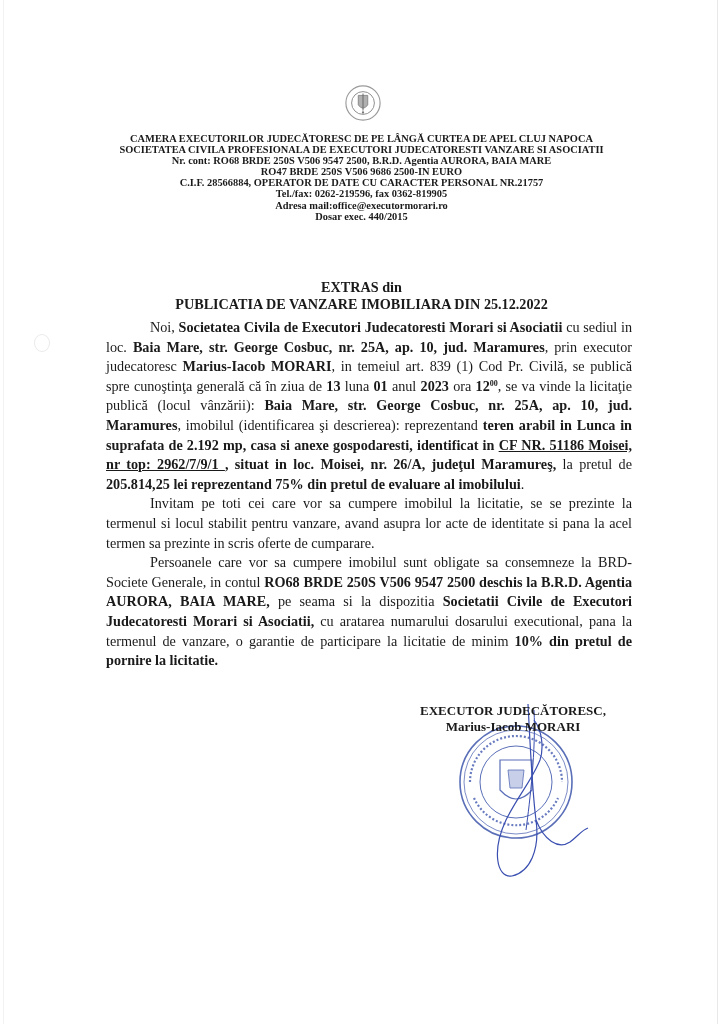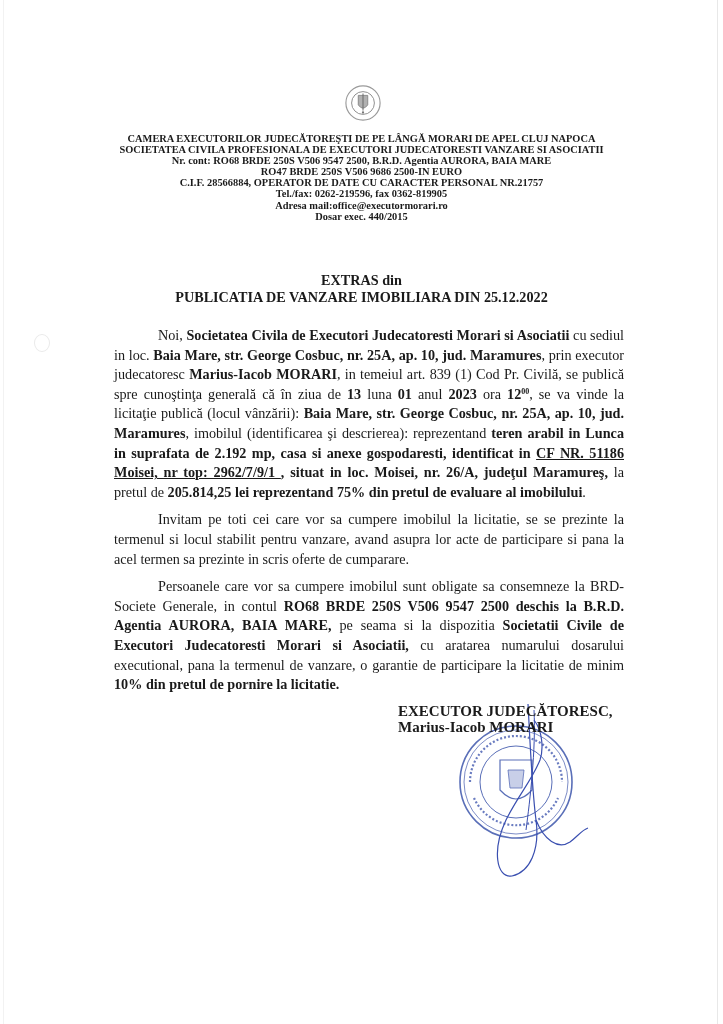--- a/index.html
+++ b/index.html
@@ -5,67 +5,67 @@
     html, body { margin: 0; padding: 0; background: #ffffff; }
     body { width: 723px; height: 1024px; position: relative; overflow: hidden;
            font-family: "Liberation Serif", "DejaVu Serif", serif; color: #1a1a1a; }
     .edge-line { position: absolute; left: 717px; top: 0; width: 1px; height: 1024px; background: #e8e8e8; }
     .edge-line-left { position: absolute; left: 3px; top: 0; width: 1px; height: 1024px; background: #f2f2f2; }
     .punch { position: absolute; left: 34px; top: 334px; width: 14px; height: 16px; border: 1px solid #eaeaea; border-radius: 50%; }
     .logo { position: absolute; left: 344px; top: 84px; width: 38px; height: 38px; }
     .header { position: absolute; left: 80px; top: 133px; width: 563px; text-align: center;
               font-weight: bold; font-size: 10.4px; line-height: 11.1px; }
     .header div { white-space: nowrap; }
-    .title { position: absolute; left: 80px; top: 272px; width: 563px; text-align: center; font-weight: bold;
+    .title { position: absolute; left: 80px; top: 279px; width: 563px; text-align: center; font-weight: bold;
              font-size: 14.2px; line-height: 17px; }
     .body { position: absolute; left: 106px; top: 318px; width: 526px; font-size: 14.2px; line-height: 19.6px;
             text-align: justify; }
-    .body p { margin: 8px; text-indent: 44px; }
+    .body p { margin: 0; text-indent: 44px; }
     .body b { font-weight: bold; }
     .u { text-decoration: underline; }
     sup { font-size: 8px; line-height: 0; vertical-align: 5px; }
-    .sig { position: absolute; left: 398px; top: 703px; width: 230px; font-weight: bold;
-           font-size: 15px; line-height: 16px; }
+    .sig { position: absolute; left: 398px; top: 703px; width: 230px; text-align: center; font-weight: bold;
+           font-size: 13px; line-height: 16px; }
     .stamp { position: absolute; left: 456px; top: 722px; width: 120px; height: 120px; }
     .signature { position: absolute; left: 470px; top: 700px; width: 120px; height: 180px; }
   </style>
 </head>
 <body>
 
 <div class="edge-line-left"></div>
 <div class="edge-line"></div>
 <div class="punch"></div>
 
 <svg class="logo" viewBox="0 0 40 40">
   <circle cx="20" cy="20" r="18" fill="none" stroke="#9a9a9a" stroke-width="1.2"></circle>
   <circle cx="20" cy="20" r="12" fill="none" stroke="#8a8a8a" stroke-width="1"></circle>
   <path d="M15 12 L25 12 L25 22 Q20 29 15 22 Z" fill="#b0b0b0" stroke="#777" stroke-width="0.8"></path>
   <path d="M20 10 L20 28" stroke="#666" stroke-width="1"></path>
   <circle cx="20" cy="30" r="1.2" fill="#777"></circle>
 </svg>
 
 <div class="header">
-  <div>CAMERA EXECUTORILOR JUDECĂTOREŞTI DE PE LÂNGĂ MORARI DE APEL CLUJ NAPOCA</div>
+  <div>CAMERA EXECUTORILOR JUDECĂTORESC DE PE LÂNGĂ CURTEA DE APEL CLUJ NAPOCA</div>
   <div>SOCIETATEA CIVILA PROFESIONALA DE EXECUTORI JUDECATORESTI VANZARE SI ASOCIATII</div>
   <div>Nr. cont: RO68 BRDE 250S V506 9547 2500, B.R.D. Agentia AURORA, BAIA MARE</div>
   <div>RO47 BRDE 250S V506 9686 2500-IN EURO</div>
   <div>C.I.F.  28566884, OPERATOR DE DATE CU CARACTER PERSONAL NR.21757</div>
   <div>Tel./fax: 0262-219596,  fax 0362-819905</div>
   <div>Adresa mail:office@executormorari.ro</div>
   <div>Dosar exec. 440/2015</div>
 </div>
 
 <div class="title">
   <div>EXTRAS din</div>
   <div>PUBLICATIA DE VANZARE IMOBILIARA DIN 25.12.2022</div>
 </div>
 
 <div class="body">
   <p><span>Noi, </span><b>Societatea Civila de Executori Judecatoresti Morari si Asociatii</b><span> cu sediul in loc. </span><b>Baia Mare, str. George Cosbuc, nr. 25A, ap. 10, jud. Maramures</b><span>, prin executor judecatoresc </span><b>Marius-Iacob MORARI</b><span>, in temeiul art. 839 (1) Cod Pr. Civilă, se publică spre cunoştinţa generală că în ziua de </span><b>13</b><span> luna </span><b>01</b><span> anul </span><b>2023</b><span> ora </span><b><span>12</span><sup>00</sup></b><span>, se va vinde la licitaţie publică (locul vânzării): </span><b>Baia Mare, str. George Cosbuc, nr. 25A, ap. 10, jud. Maramures</b><span>, imobilul (identificarea şi descrierea): reprezentand </span><b>teren arabil in Lunca in suprafata de 2.192 mp, casa si anexe gospodaresti, identificat in </b><b class="u">CF NR. 51186 Moisei, nr top: 2962/7/9/1 </b><b>, situat in loc. Moisei, nr. 26/A, judeţul Maramureş,</b><span> la pretul de </span><b>205.814,25 lei reprezentand 75% din pretul de evaluare al imobilului</b><span>.</span></p>
-  <p>Invitam pe toti cei care vor sa cumpere imobilul la licitatie, se se prezinte la termenul si locul stabilit pentru vanzare, avand asupra lor acte de participare si pana la acel termen sa prezinte in scris oferte de cumparare.</p>
+  <p>Invitam pe toti cei care vor sa cumpere imobilul la licitatie, se se prezinte la termenul si locul stabilit pentru vanzare, avand asupra lor acte de identitate si pana la acel termen sa prezinte in scris oferte de cumparare.</p>
   <p><span>Persoanele care vor sa cumpere imobilul sunt obligate sa consemneze la BRD-Societe Generale, in contul </span><b>RO68 BRDE 250S V506 9547 2500  deschis la B.R.D. Agentia AURORA, BAIA MARE,</b><span> pe seama si la dispozitia </span><b>Societatii Civile de Executori Judecatoresti Morari si Asociatii,</b><span> cu aratarea numarului dosarului executional, pana la termenul de vanzare, o garantie de participare la licitatie de minim </span><b>10% din pretul de pornire la licitatie.</b></p>
 </div>
 
 <svg class="stamp" viewBox="0 0 120 120">
   <circle cx="60" cy="60" r="56" fill="none" stroke="#5a6fb8" stroke-width="1.6"></circle>
   <circle cx="60" cy="60" r="52" fill="none" stroke="#5a6fb8" stroke-width="0.8"></circle>
   <circle cx="60" cy="60" r="36" fill="none" stroke="#5a6fb8" stroke-width="1"></circle>
   <path d="M44 38 L76 38 L76 68 Q60 86 44 68 Z" fill="none" stroke="#5a6fb8" stroke-width="1.2"></path>
   <path d="M52 48 L68 48 L66 66 L54 66 Z" fill="#c8cfe8" stroke="#5a6fb8" stroke-width="0.8"></path>
   <g stroke="#6a7cc0" stroke-width="2.2" stroke-dasharray="2 2" fill="none">

